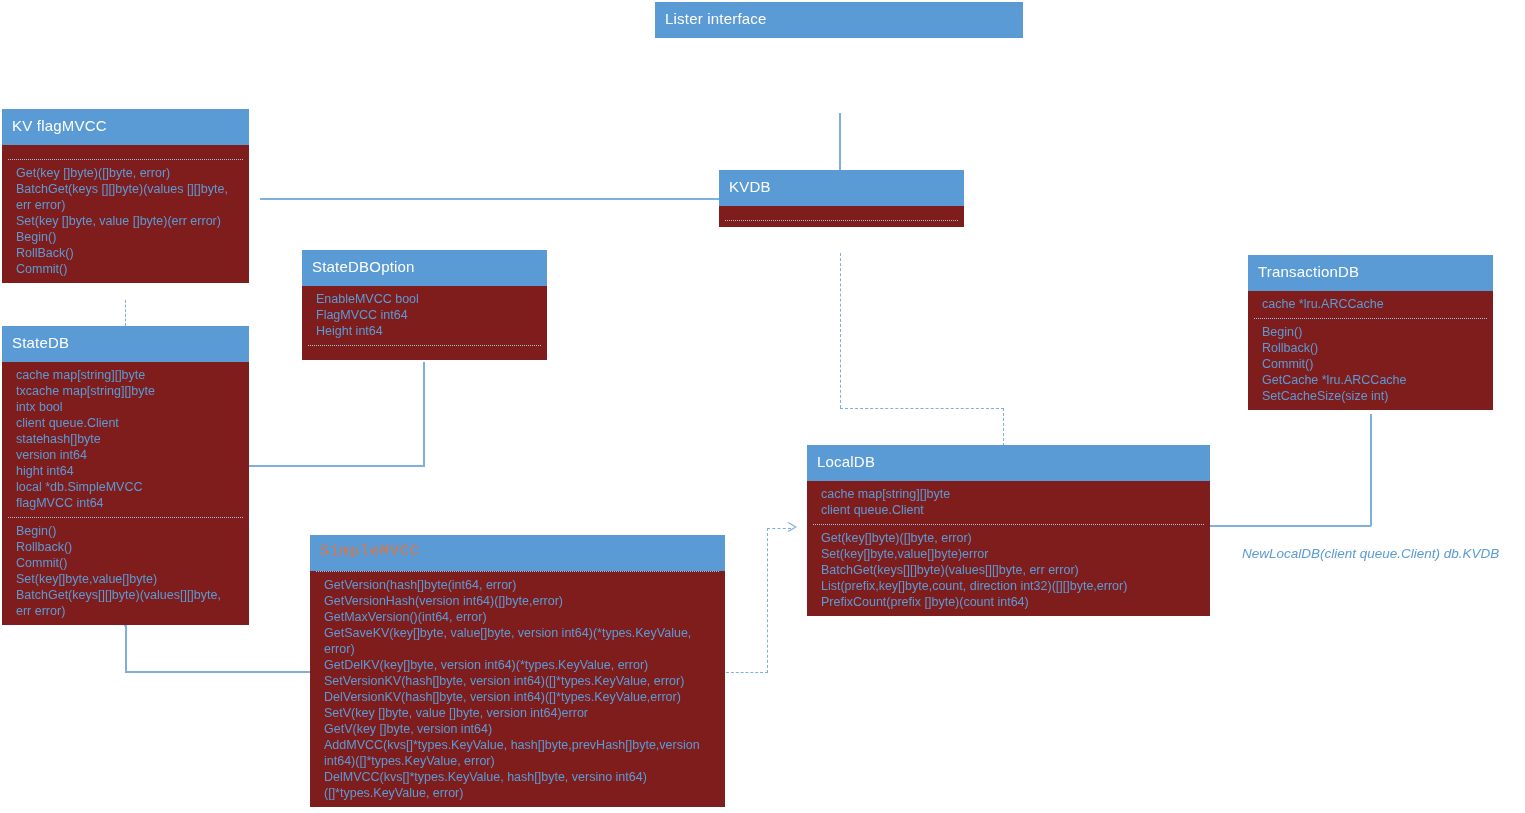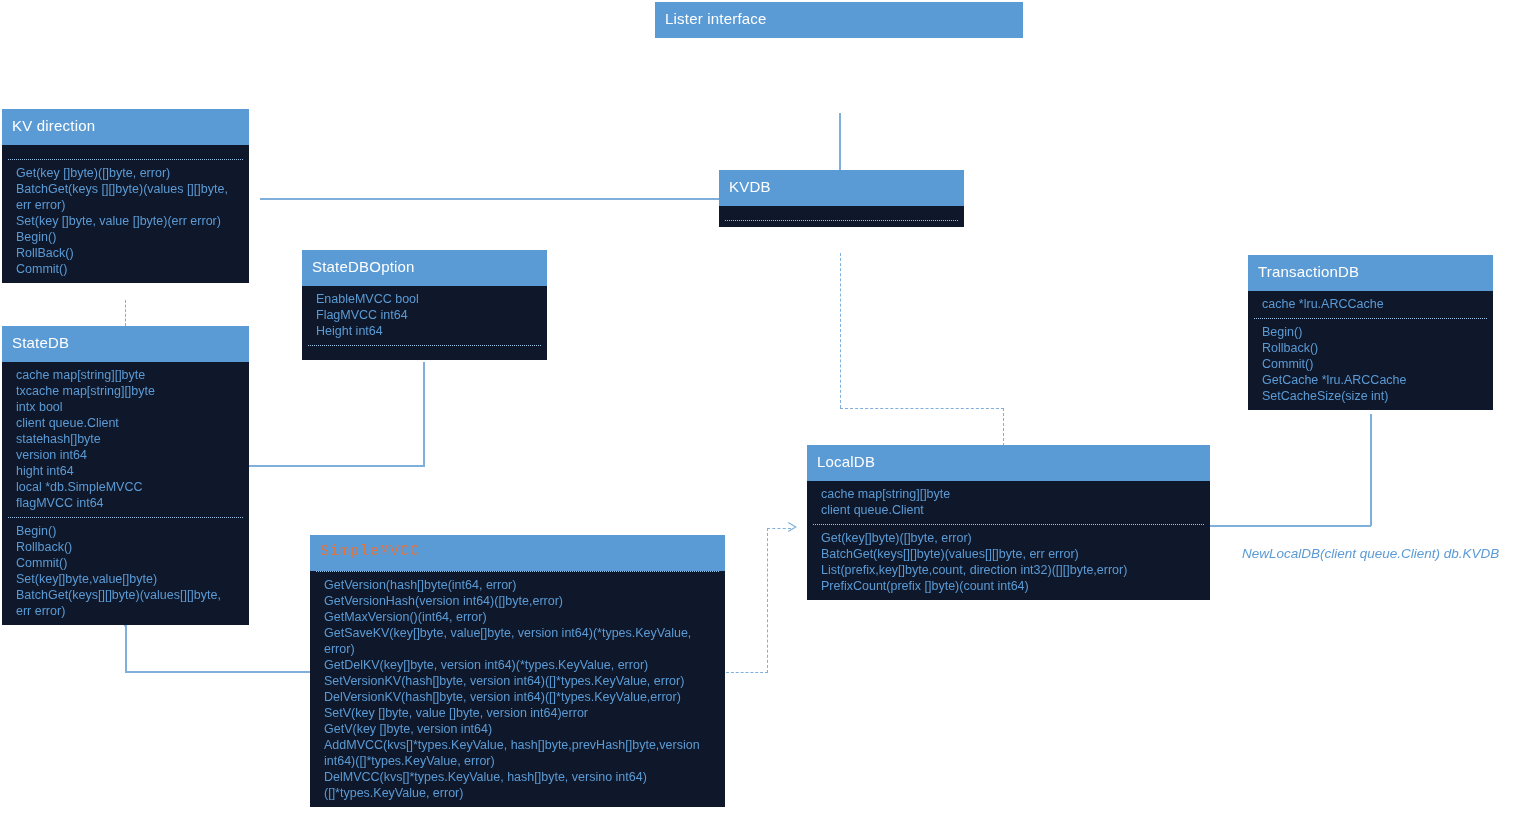--- a/index.html
+++ b/index.html
@@ -14,21 +14,21 @@
   #canvas {
     position: relative;
     width: 1525px;
     height: 813px;
     background: #ffffff;
     overflow: hidden;
   }
   .uml-box {
     position: absolute;
     box-sizing: border-box;
-    background: #0f172a;
+    background: #7f1d1d;
     z-index: 5;
   }
   .uml-header {
     background: #5b9bd5;
     color: #ffffff;
     font-size: 15px;
     padding: 9px 10px 10px 10px;
     letter-spacing: 0.2px;
     line-height: 1.1;
   }
@@ -152,21 +152,21 @@
 
   <div class="ln v" style="left:125px; top:625px; height:47px;"></div>
   <div class="ln h" style="left:125px; top:671px; width:185px;"></div>
   <div class="diamond" style="left:121px; top:613px;"></div>
 
   <div class="uml-box" style="left:655px; top:2px; width:368px;">
     <div class="uml-header">Lister interface</div>
   </div>
 
   <div class="uml-box" style="left:2px; top:109px; width:247px;">
-    <div class="uml-header">KV direction</div>
+    <div class="uml-header">KV flagMVCC</div>
     <div class="uml-body">
       <div class="uml-section empty-top"></div>
       <div class="sep-dotted"></div>
       <div class="uml-section ops">
         <div class="row">Get(key []byte)([]byte, error)</div>
         <div class="row">BatchGet(keys [][]byte)(values [][]byte, err error)</div>
         <div class="row">Set(key []byte, value []byte)(err error)</div>
         <div class="row">Begin()</div>
         <div class="row">RollBack()</div>
         <div class="row">Commit()</div>
@@ -241,20 +241,21 @@
   <div class="uml-box" style="left:807px; top:445px; width:403px;">
     <div class="uml-header">LocalDB</div>
     <div class="uml-body">
       <div class="uml-section attrs">
         <div class="row">cache map[string][]byte</div>
         <div class="row">client queue.Client</div>
       </div>
       <div class="sep-dotted"></div>
       <div class="uml-section ops">
         <div class="row">Get(key[]byte)([]byte, error)</div>
+        <div class="row">Set(key[]byte,value[]byte)error</div>
         <div class="row">BatchGet(keys[][]byte)(values[][]byte, err error)</div>
         <div class="row">List(prefix,key[]byte,count, direction int32)([][]byte,error)</div>
         <div class="row">PrefixCount(prefix []byte)(count int64)</div>
       </div>
     </div>
   </div>
 
   <div class="uml-box" style="left:310px; top:535px; width:415px;">
     <div class="uml-header mono-orange">SimpleMVCC</div>
     <div class="uml-body">

